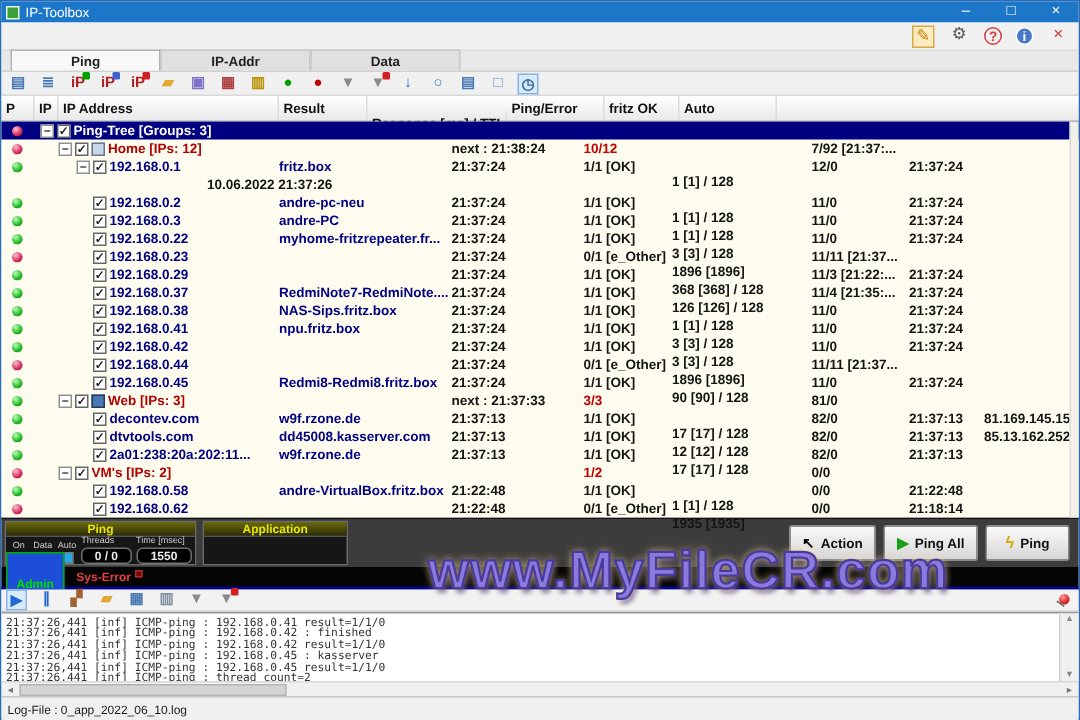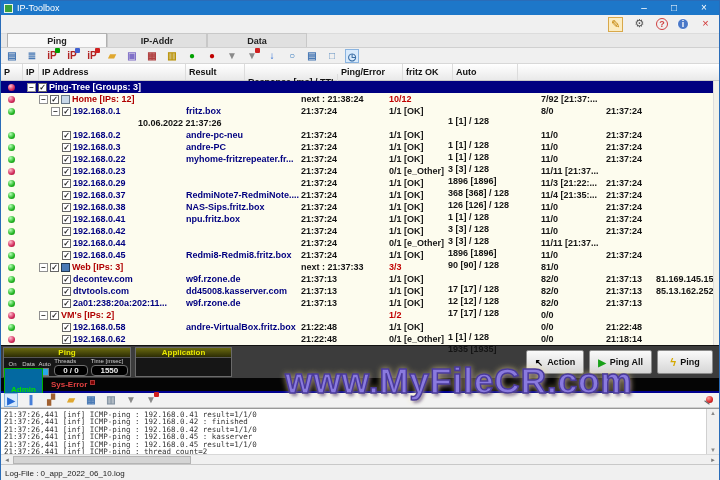--- a/index.html
+++ b/index.html
@@ -67,21 +67,21 @@
   .fld .flabel { font-size:6px; color:#cfcfcf; line-height:7px; }
   .fld .fval { background:#000; border:1px solid #707070; border-radius:4px; color:#ececec; font-size:8px; font-weight:bold; text-align:center; height:11px; line-height:9px; }
   .pbuttons { margin-left:auto; display:flex; gap:5px; align-items:center; padding-right:6px; }
   .pbtn { height:24px; background:linear-gradient(#fafafa,#d6d6d6); border:1px solid #8a8a8a; border-radius:2px; font-size:9px; font-weight:bold; color:#111; display:flex; align-items:center; justify-content:center; gap:4px; padding:0 8px; min-width:56px; }
   .bicon-cursor { color:#000; font-size:10px; font-weight:bold; }
   .bicon-play { color:#18a018; font-size:10px; }
   .bicon-bolt { color:#d4a800; font-size:11px; font-weight:bold; }
 
   
   .adminstrip { height:15px; background:#050505; display:flex; align-items:center; gap:8px; padding-left:3px; border-bottom:2px solid #000090; flex-shrink:0; }
-  .admintab { border:1px solid #00b000; background:#0369a1; color:#00e000; font-size:8px; font-weight:bold; padding:16px 6px; height:11px; line-height:10px; }
+  .admintab { border:1px solid #00b000; background:#1d4ed8; color:#00e000; font-size:8px; font-weight:bold; padding:16px 6px; height:11px; line-height:10px; }
   .syserr { color:#e04040; font-size:8px; font-weight:bold; display:flex; gap:3px; }
   .syserr .sq { width:5px; height:5px; background:#7a0000; border:1px solid #a33; }
 
   
   .logbar { height:15px; background:#f2f2f2; border-bottom:1px solid #cfcfcf; display:flex; align-items:center; gap:6px; padding-left:3px; flex-shrink:0; }
   .pin { margin-left:auto; margin-right:5px; position:relative; width:10px; height:11px; }
   .pin::before { content:""; position:absolute; left:2px; top:1px; width:7px; height:7px; border-radius:50%; background:radial-gradient(circle at 35% 30%, #ff9a9a, #d42020 65%, #8a0000); }
   .pin::after { content:""; position:absolute; left:0px; top:7px; width:6px; height:1px; background:#666; transform:rotate(35deg); }
 
   
@@ -203,21 +203,21 @@
         </div>
         <div class="c-tree" style="padding-left: 28px;">
           <span class="exp">−</span>
           <span class="cb">✓</span>
           <span class="ipname">192.168.0.1</span>
         </div>
         <div class="c-desc">fritz.box</div>
         <div class="c-lp">21:37:24</div>
         <div class="c-res">1/1 [OK]</div>
         <div class="c-resp">1 [1] / 128</div>
-        <div class="c-pe">8/0</div>
+        <div class="c-pe">12/0</div>
         <div class="c-lok">21:37:24</div>
         <div class="c-info"></div>
       </div>
       <div class="r">
         <div class="c-p"></div>
         <div class="c-desc"></div>
         <div class="c-lp">10.06.2022 21:37:26</div>
         <div class="c-res"></div>
         <div class="c-resp"></div>
         <div class="c-pe"></div>

